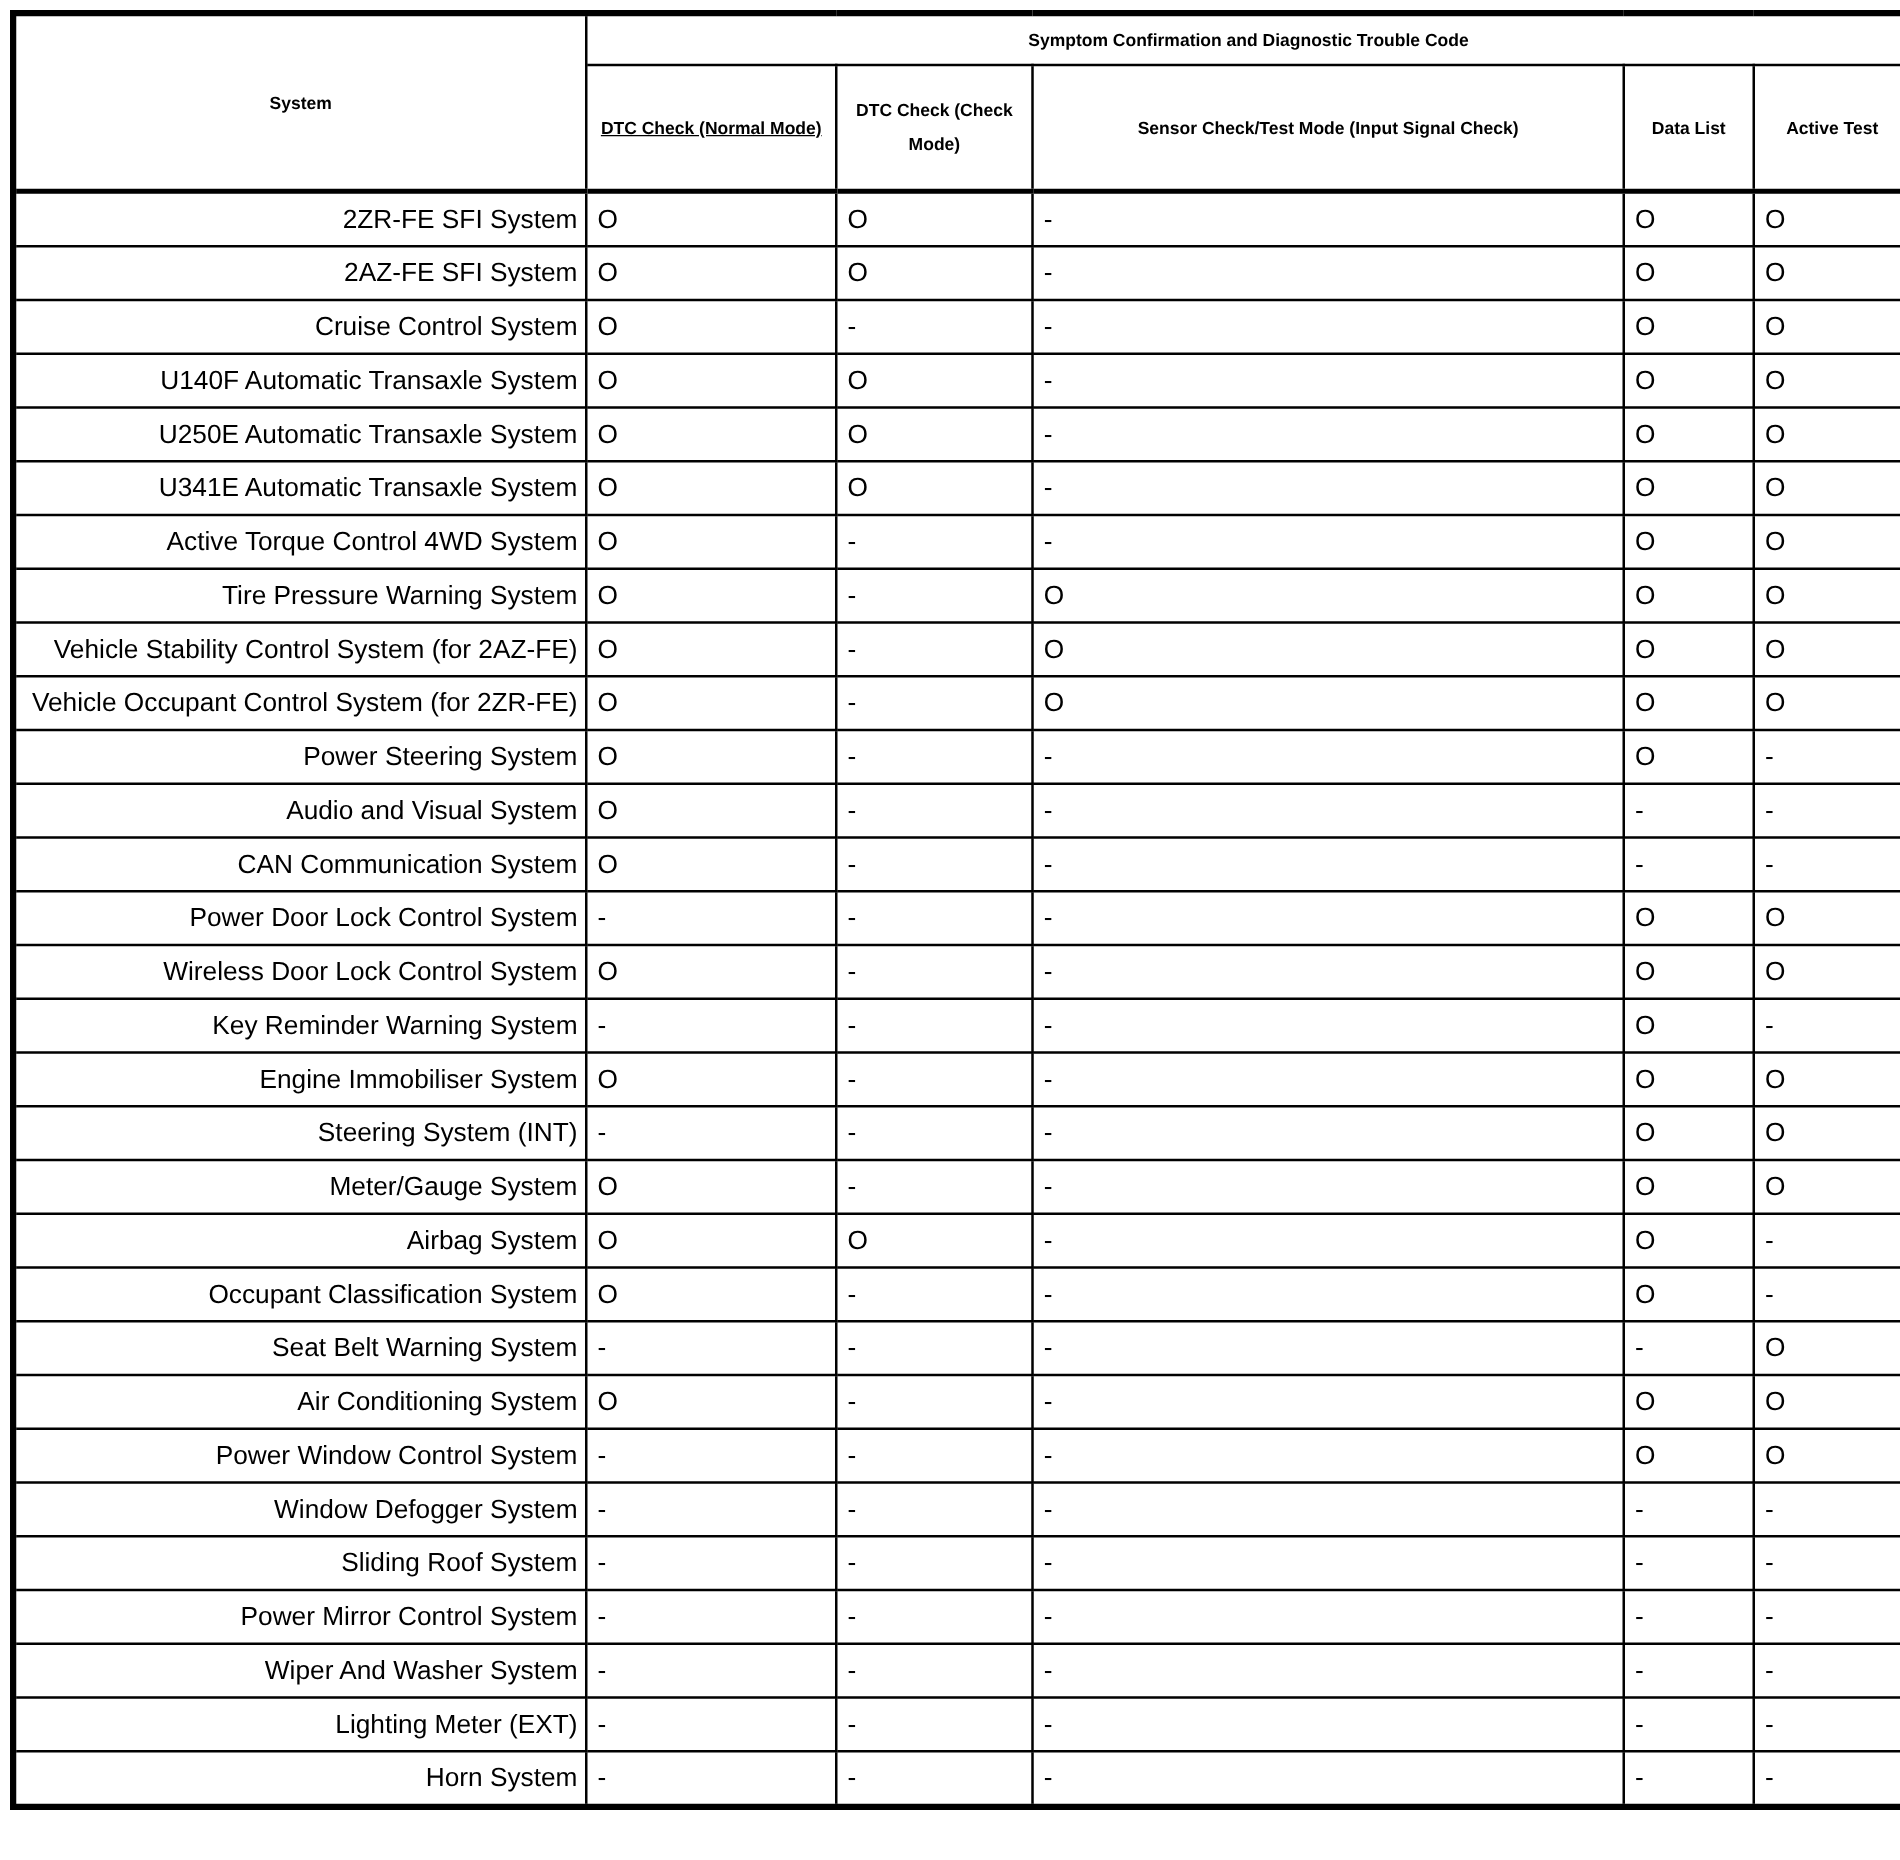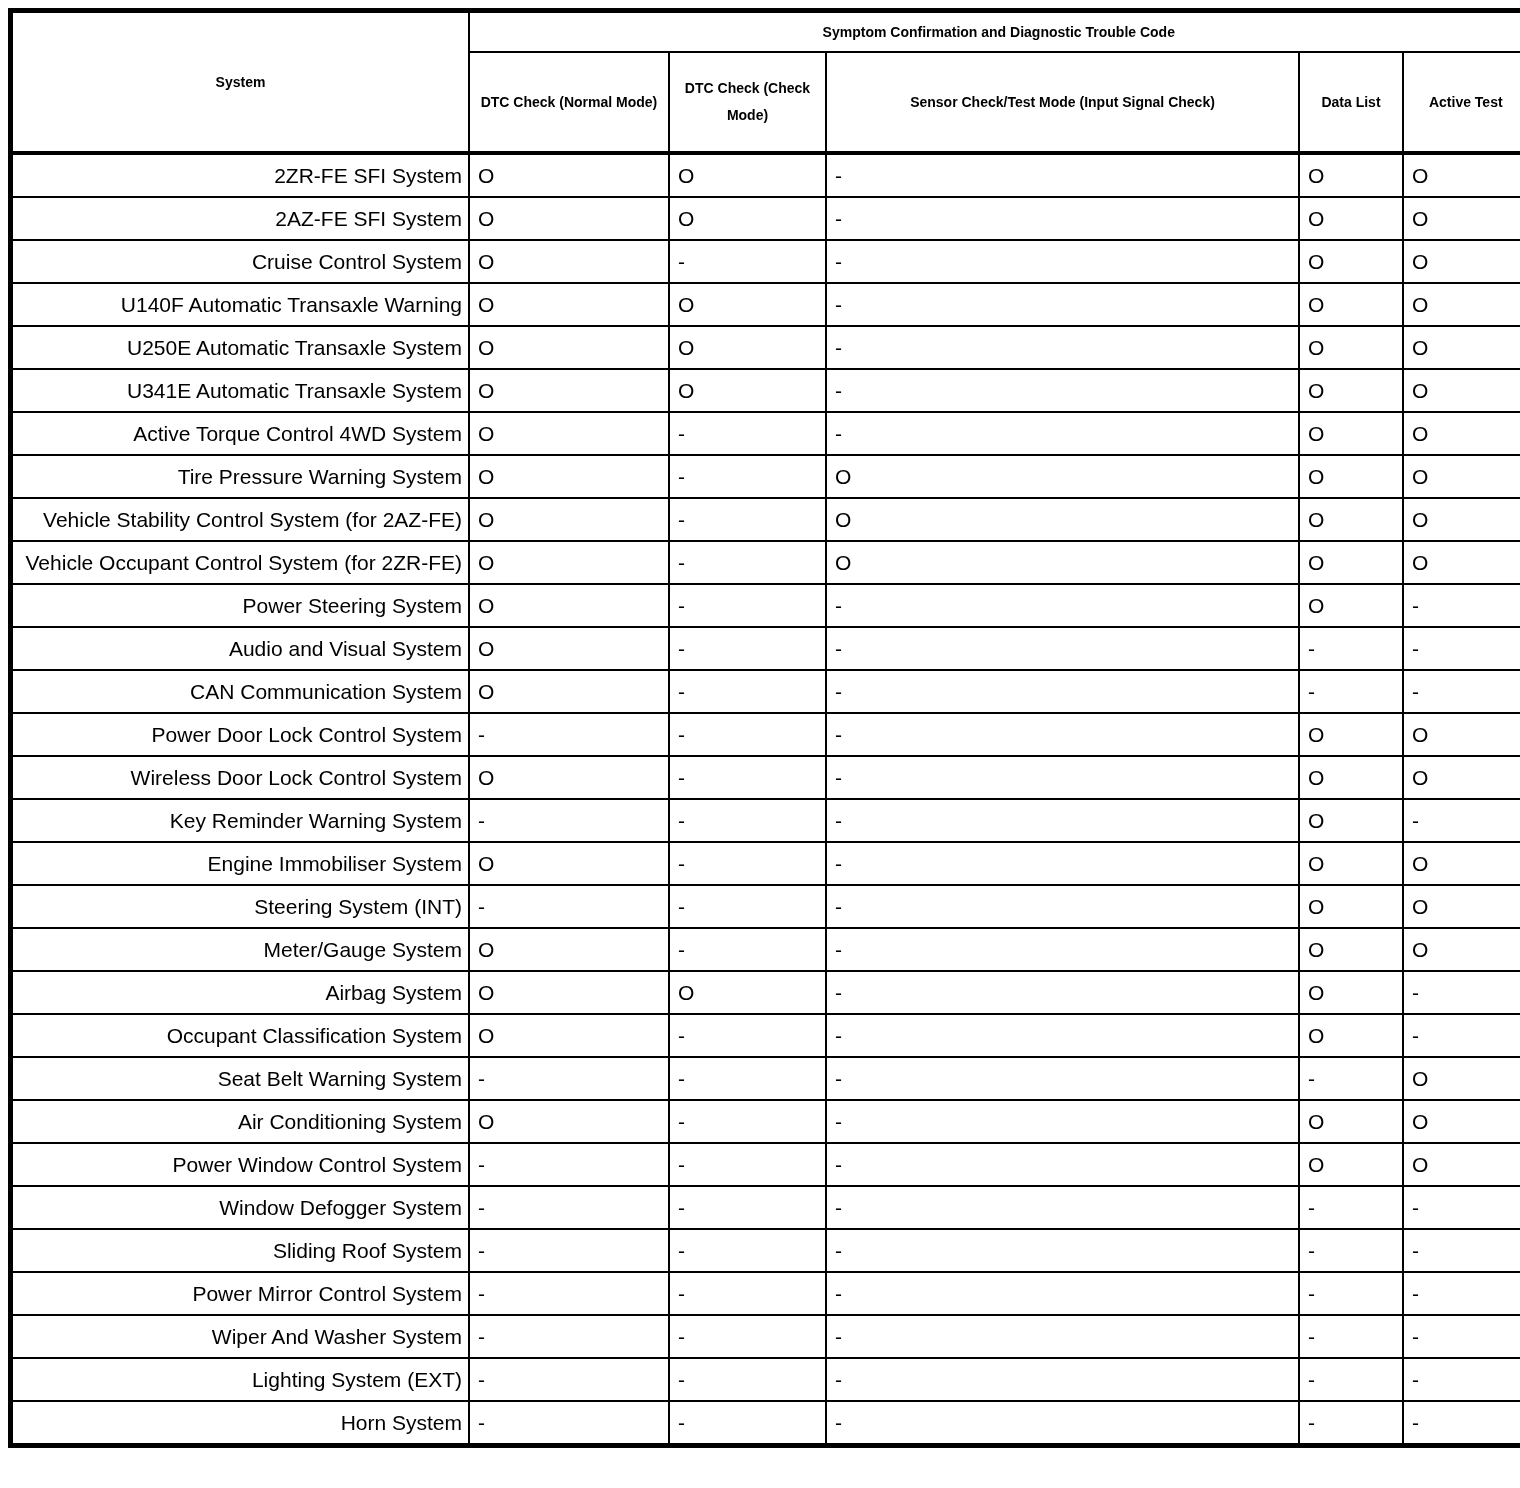--- a/index.html
+++ b/index.html
@@ -36,21 +36,21 @@
   }
   th.span-header {
     height: 32px;
   }
   th.system-header {
     width: 443px;
   }
   tr.subheader-row th {
     height: 92px;
   }
-  .col-dtc-normal { width: 200px; }
+  .col-dtc-normal { width: 200px; text-decoration: underline; }
   .col-dtc-check  { width: 157px; }
   .col-sensor     { width: 473px; }
   .col-data-list  { width: 104px; }
   .col-active     { width: 127px; margin-top: 24px; }
   .diag-table td {
     font-size: 21px;
     line-height: 27px;
     padding: 7px 6px;
     vertical-align: middle;
     text-align: left;
@@ -106,21 +106,21 @@
       </tr>
       <tr>
         <td class="system-cell">Cruise Control System</td>
         <td class="value-cell">O</td>
         <td class="value-cell">-</td>
         <td class="value-cell">-</td>
         <td class="value-cell">O</td>
         <td class="value-cell">O</td>
       </tr>
       <tr>
-        <td class="system-cell">U140F Automatic Transaxle Warning</td>
+        <td class="system-cell">U140F Automatic Transaxle System</td>
         <td class="value-cell">O</td>
         <td class="value-cell">O</td>
         <td class="value-cell">-</td>
         <td class="value-cell">O</td>
         <td class="value-cell">O</td>
       </tr>
       <tr>
         <td class="system-cell">U250E Automatic Transaxle System</td>
         <td class="value-cell">O</td>
         <td class="value-cell">O</td>
@@ -306,21 +306,21 @@
       </tr>
       <tr>
         <td class="system-cell">Wiper And Washer System</td>
         <td class="value-cell">-</td>
         <td class="value-cell">-</td>
         <td class="value-cell">-</td>
         <td class="value-cell">-</td>
         <td class="value-cell">-</td>
       </tr>
       <tr>
-        <td class="system-cell">Lighting System (EXT)</td>
+        <td class="system-cell">Lighting Meter (EXT)</td>
         <td class="value-cell">-</td>
         <td class="value-cell">-</td>
         <td class="value-cell">-</td>
         <td class="value-cell">-</td>
         <td class="value-cell">-</td>
       </tr>
       <tr>
         <td class="system-cell">Horn System</td>
         <td class="value-cell">-</td>
         <td class="value-cell">-</td>

